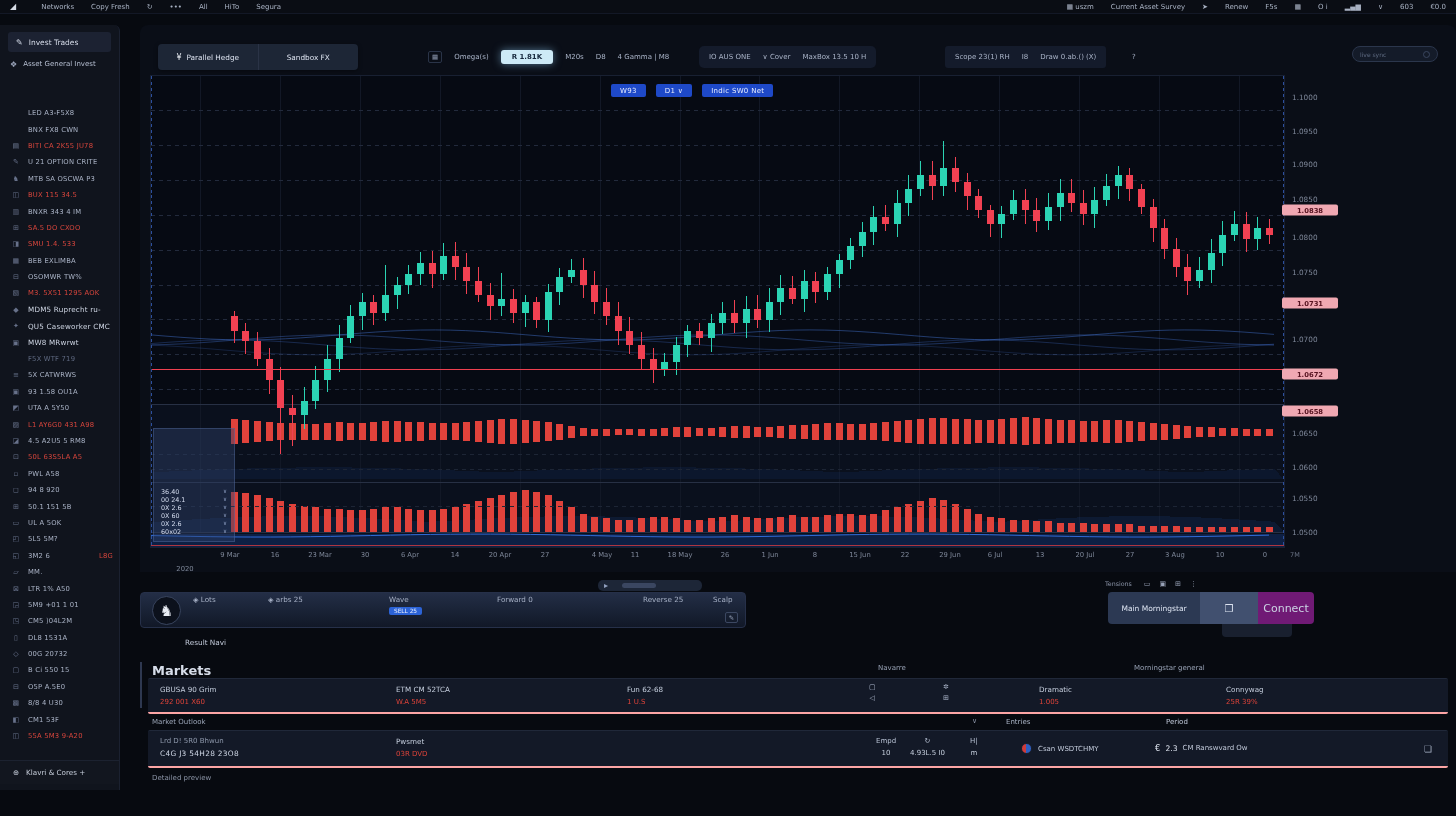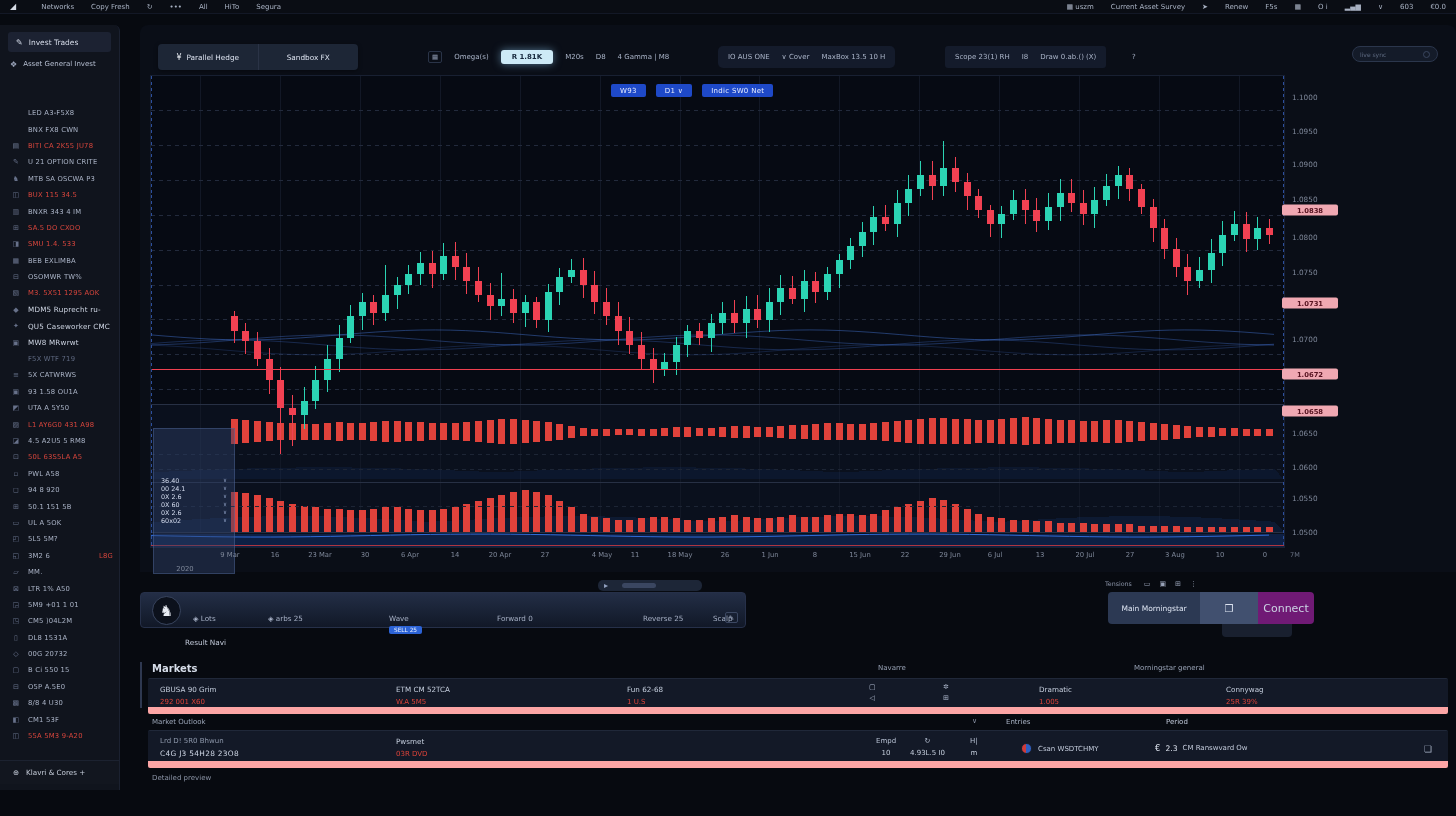--- a/index.html
+++ b/index.html
@@ -32,35 +32,35 @@
   .sb-footer{position:absolute;bottom:6px;left:0;right:0;height:24px;border-top:1px solid #1c2230;display:flex;align-items:center;gap:7px;padding:0 13px;font-size:7.2px;color:#c6cdda;background:#12161f}
 
   
   .cht-toolbar{position:absolute;left:150px;top:44px;width:1140px;height:26px;z-index:5}
   .tab-group{position:absolute;left:8px;top:0;width:200px;height:26px;background:#1d2636;border-radius:4px;display:flex;box-shadow:0 1px 4px rgba(0,0,0,.4)}
   .tab{flex:1;display:flex;align-items:center;justify-content:center;gap:5px;font-size:7.3px;color:#dce2ef;border-right:1px solid #2a3346;cursor:pointer}
   .tab:last-child{border-right:none}
   .tab .tab-ico{font-size:8px;color:#eef2f8}
   .tg{position:absolute;top:2px;height:22px;display:flex;align-items:center;gap:12px;padding:0 10px;font-size:7px;color:#aab4c8;white-space:nowrap}
   .g0{left:268px}
-  .g1{left:568px;background:#141b2b;border-radius:5px}
+  .g1{left:549px;background:#141b2b;border-radius:5px}
   .g2{left:795px;background:#141b2b;border-radius:3px}
   .g3{left:972px}
   .tbn{cursor:pointer}
   .tbn.active{background:#cdeaf6;color:#16283c;padding:3px 11px;border-radius:3px;font-weight:bold;box-shadow:0 0 8px rgba(140,200,240,.55)}
   .tbn.ticon{color:#8e99b0;border:1px solid #2a3448;border-radius:2px;padding:1px 3px;font-size:6.5px}
 
   .pill{position:absolute;left:1352px;top:46px;width:86px;height:16px;border:1px solid #2b364c;background:#141b29;border-radius:8px;display:flex;align-items:center;justify-content:space-between;padding:0 7px;font-size:6px;color:#5f6b82;z-index:5}
   .pill-dot{width:7px;height:7px;border:1px solid #3a465e;border-radius:50%}
 
   
   .chart{position:absolute;left:150px;top:75px;width:1135px;height:473px;background:#060a13;border:1px solid #182032;z-index:4}
   .badges{position:absolute;left:460px;top:8px;display:flex;gap:10px}
   .badge{background:#1e49c8;color:#e8eeff;font-size:7px;padding:2.5px 9px;border-radius:2px;letter-spacing:.3px;cursor:pointer}
-  .legend{position:absolute;left:2px;top:352px;width:82px;height:146px;background:rgba(46,64,104,.45);border:1px solid rgba(96,124,180,.35);padding:15px 7px;display:flex;flex-direction:column;justify-content:center}
+  .legend{position:absolute;left:2px;top:352px;width:82px;height:114px;background:rgba(46,64,104,.45);border:1px solid rgba(96,124,180,.35);padding:5px 7px;display:flex;flex-direction:column;justify-content:flex-end}
   .lg-row{font-size:6.4px;color:#d3dbee;display:flex;justify-content:space-between}
   .lg-row i{font-style:normal;color:#8ea0c4;font-size:5.5px}
 
   
   .paxis{position:absolute;left:1288px;top:75px;width:64px;height:473px;z-index:4;font-size:7.3px;color:#7e8799}
   .pa-label{position:absolute;left:4px;transform:translateY(-50%);white-space:nowrap}
   .pa-badge{position:absolute;left:-6px;width:56px;text-align:center;background:#f0a8b2;color:#561320;font-size:6.8px;border-radius:2px;padding:1.5px 0;transform:translateY(-50%);font-weight:bold}
   .taxis{position:absolute;left:150px;top:551px;width:1135px;height:12px;z-index:4;font-size:6.8px;color:#7e8799}
   .ta-label{position:absolute;top:0;transform:translateX(-50%);white-space:nowrap}
   .corner-label{position:absolute;left:1290px;top:551px;font-size:6.5px;color:#6b7487;z-index:4}
@@ -71,21 +71,21 @@
   .ms-handle{width:34px;height:5px;background:#3a4660;border-radius:3px;margin-left:14px}
   .mini-tools{position:absolute;left:1105px;top:577px;width:180px;height:13px;display:flex;align-items:center;gap:12px;font-size:6.3px;color:#8b94a8;z-index:5}
   .mt-label{cursor:pointer}
   .mt-icons{display:flex;gap:9px;font-size:7px;color:#99a3b8}
   .mt-icons span{cursor:pointer}
 
   
   .tradebar{position:absolute;left:140px;top:592px;width:606px;height:36px;background:linear-gradient(180deg,#232e46,#111827);border:1px solid #263049;border-radius:4px;z-index:5}
   #tb-fields{position:absolute;left:0;top:0;right:0;bottom:0}
   .tb-logo{position:absolute;left:11px;top:3px;width:29px;height:29px;border-radius:50%;background:#0c111c;border:1px solid #39455f;color:#e9edf5;font-size:15px;display:flex;align-items:center;justify-content:center;z-index:2}
-  .tb-field{position:absolute;top:21px;font-size:7.2px;color:#a7b1c6;white-space:nowrap;cursor:pointer}
+  .tb-field{position:absolute;top:2px;font-size:7.2px;color:#a7b1c6;white-space:nowrap;cursor:pointer}
   .tb-field .fbadge{position:absolute;left:0px;top:12px;background:#2c63d6;color:#eaf0ff;font-size:5.8px;padding:1px 5px;border-radius:2px}
   #tb-fields .tb-field:nth-child(1){left:52px}
   #tb-fields .tb-field:nth-child(2){left:127px}
   #tb-fields .tb-field:nth-child(3){left:248px}
   #tb-fields .tb-field:nth-child(4){left:356px}
   #tb-fields .tb-field:nth-child(5){left:502px}
   #tb-fields .tb-field:nth-child(6){left:572px}
   .tb-edit{position:absolute;right:7px;top:19px;width:13px;height:11px;border:1px solid #3c4862;border-radius:2px;color:#9aa6bd;font-size:6.5px;display:flex;align-items:center;justify-content:center;cursor:pointer}
 
   .right-btns{position:absolute;left:1108px;top:592px;width:206px;height:32px;display:flex;z-index:5}
@@ -93,24 +93,24 @@
   .rb-main{flex:1;background:#2c3953;color:#dde4f1;font-size:7.5px;border-radius:4px 0 0 4px}
   .rb-icon{width:58px;background:#41506f;color:#dde4f1;font-size:10px;border-left:1px solid #222c42;border-right:1px solid #222c42}
   .rb-connect{width:56px;background:#701a75;color:#ccd4e4;font-size:11px;border-radius:0 4px 4px 0}
   .rb-shadow{position:absolute;left:114px;top:32px;width:70px;height:13px;background:#1c2435;border-radius:0 0 4px 4px;opacity:.85}
 
   .result-label{position:absolute;left:185px;top:638px;font-size:7.3px;color:#c3cbdb;z-index:5}
 
   
   .markets{position:absolute;left:140px;top:658px;width:1316px;height:152px;z-index:5;font-size:7px}
   .mk-sliver{position:absolute;left:0;top:4px;width:2px;height:46px;background:#2e3850}
-  .mk-title{position:absolute;left:12px;top:5px;font-size:10px;color:#d6dde9;font-weight:bold}
+  .mk-title{position:absolute;left:12px;top:5px;font-size:13px;color:#d6dde9;font-weight:bold}
   .mk-col1{position:absolute;left:738px;top:6px;color:#97a1b4;cursor:pointer}
   .mk-col2{position:absolute;left:994px;top:6px;color:#97a1b4;cursor:pointer}
-  .mk-row{position:absolute;left:8px;width:1300px;background:#131927;border-radius:2px;border-top:1px solid #202839;border-bottom:7px solid #fca5a5;cursor:pointer}
+  .mk-row{position:absolute;left:8px;width:1300px;background:#131927;border-radius:2px;border-top:1px solid #202839;border-bottom:2px solid #fca5a5;cursor:pointer}
   .mk-row1{top:20px;height:36px}
   .mk-row2{top:72px;height:38px}
   .cell{position:absolute;top:6px}
   .c1{left:12px}.c2{left:248px}.c3{left:479px}.c4{left:891px}.c5{left:1078px}
   .ct{color:#c5cedd;font-size:7.2px;margin-bottom:4px}
   .cs{font-size:7px}
   .red{color:#dd4339}
   .icostack{position:absolute;top:5px;display:flex;flex-direction:column;gap:4px;color:#aeb8cc;font-size:7px;text-align:center;line-height:1}
   .i1{left:721px}.i2{left:795px}
   .mk-subrow{position:absolute;left:8px;top:56px;width:1300px;height:16px;color:#9aa4b6}

